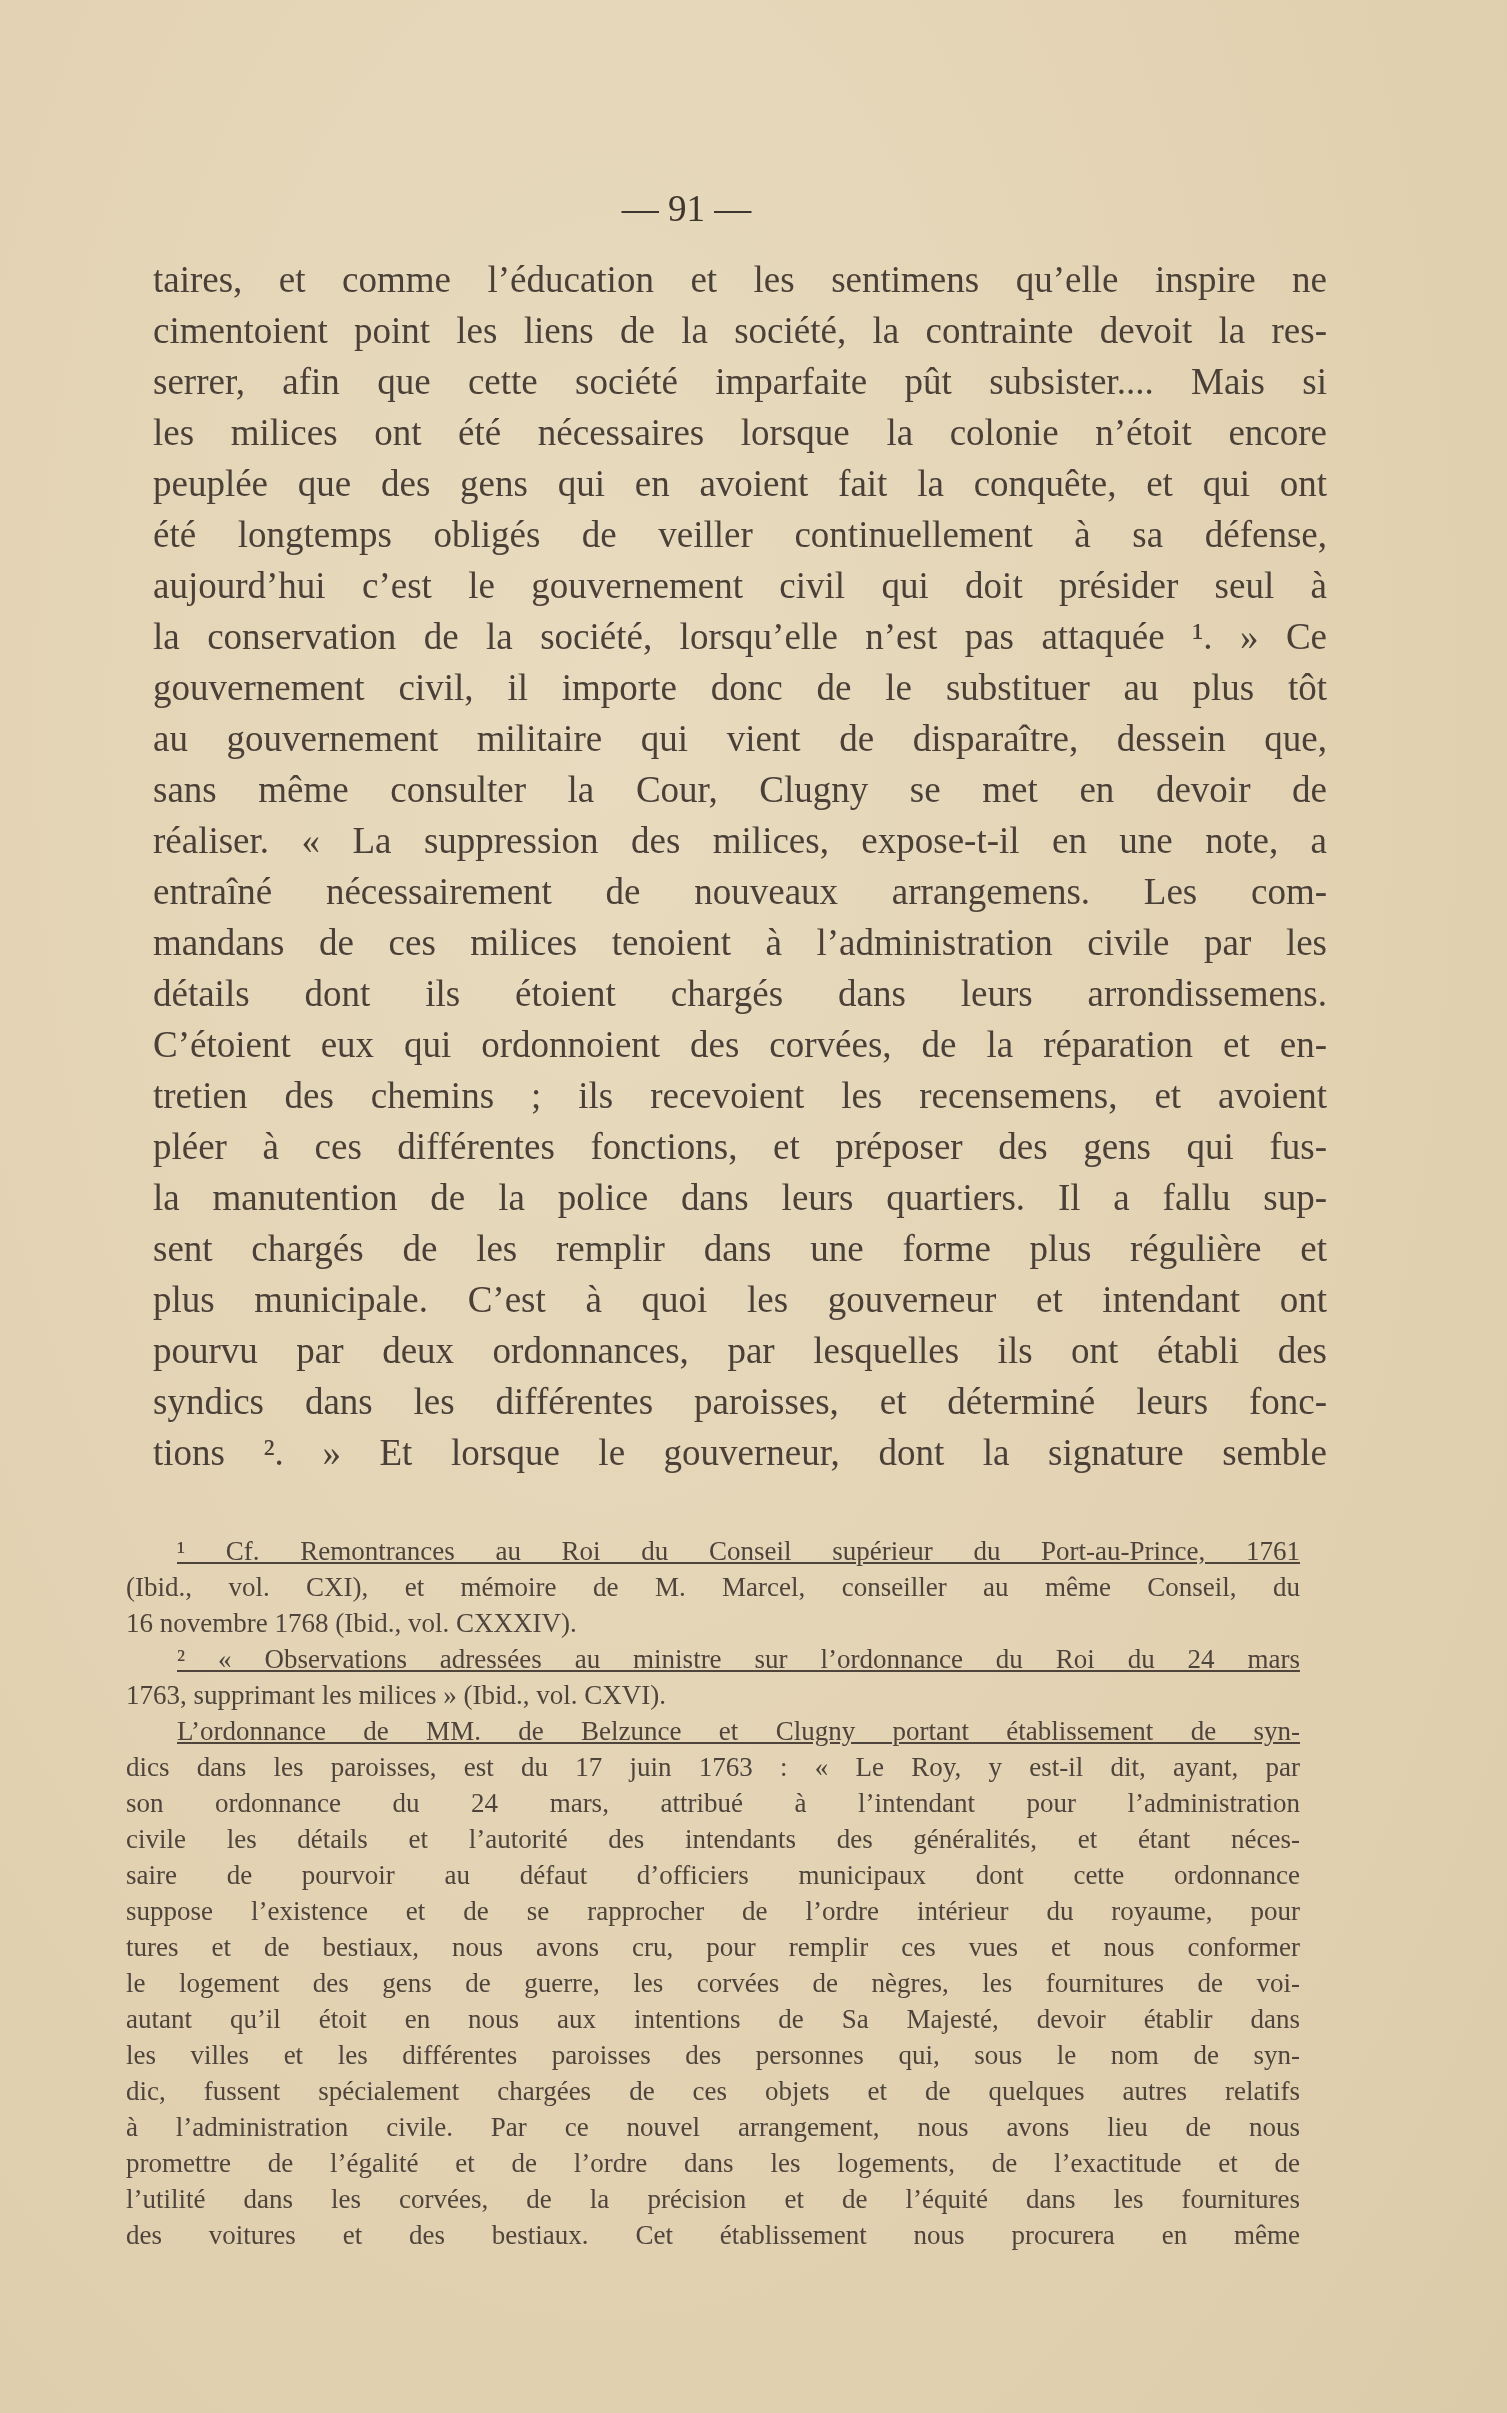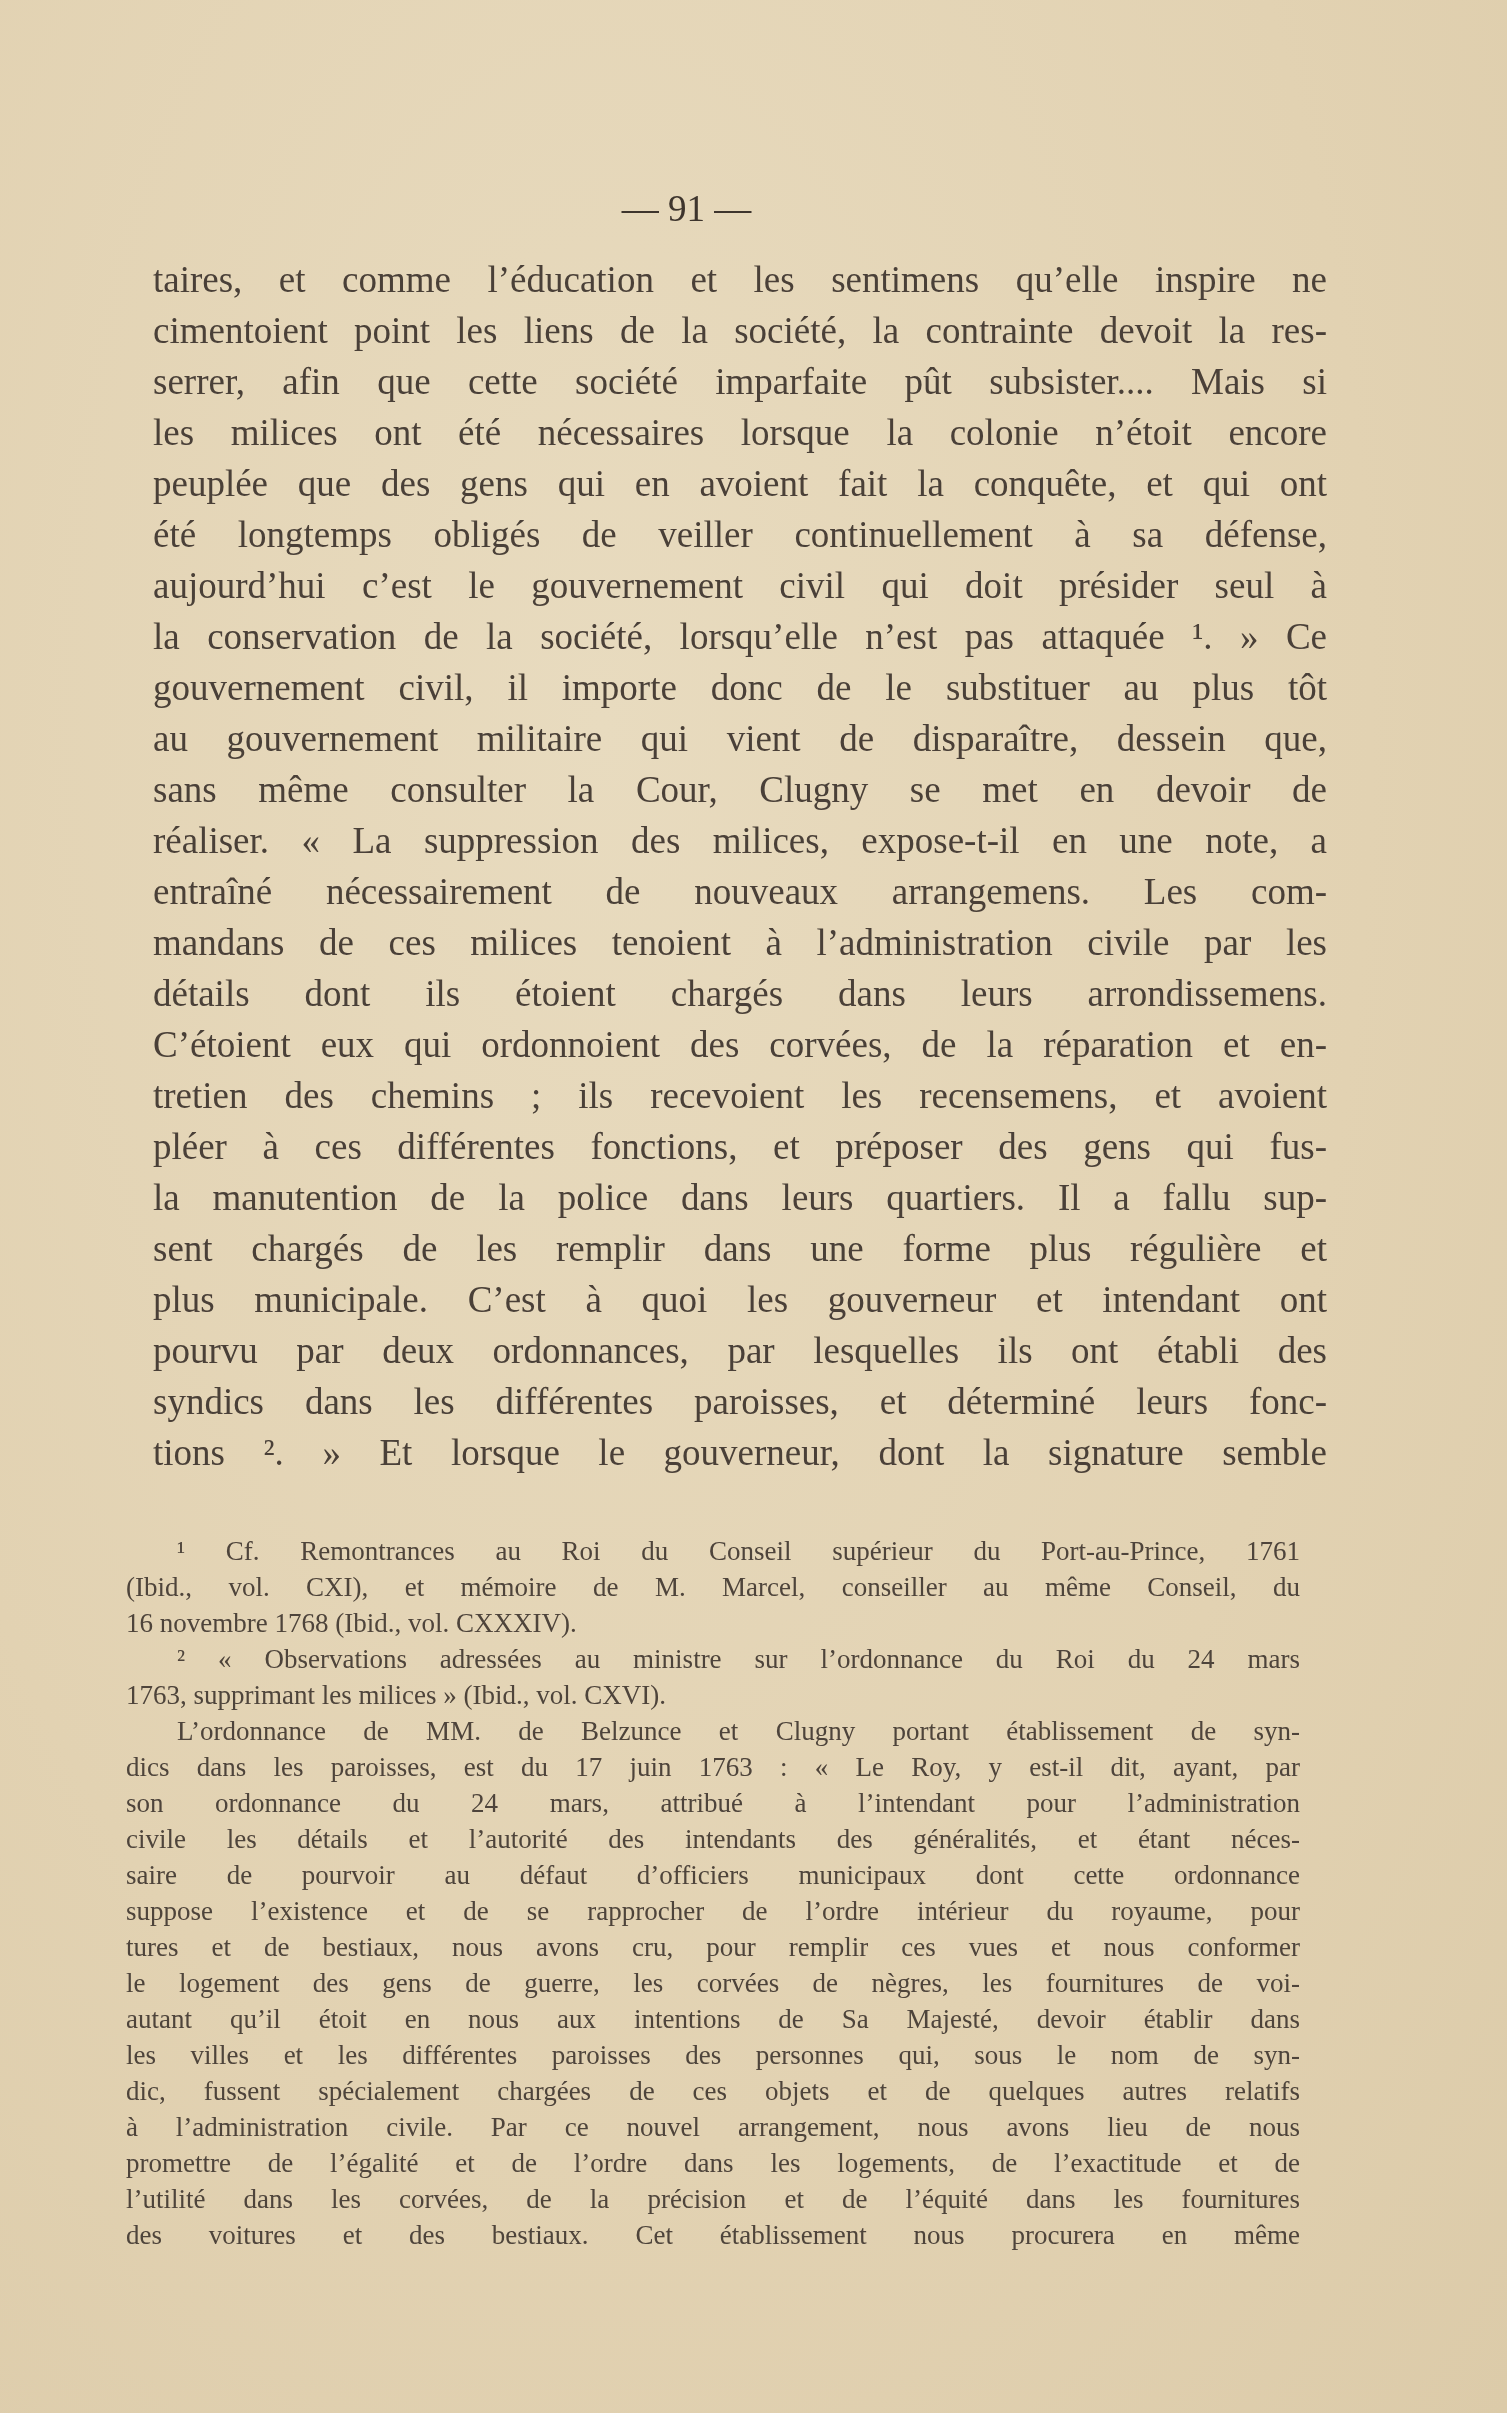--- a/index.html
+++ b/index.html
@@ -23,21 +23,21 @@
   }
   .line { display: block; white-space: nowrap; text-align: justify; text-align-last: justify; height: 51px; }
   .line.last { text-align-last: justify; }
   .notes {
     position: absolute; top: 1533px; left: 126px; width: 1174px;
     font-family: "Liberation Serif", "DejaVu Serif", serif;
     font-size: 27px; line-height: 36px; color: #4e443b;
   }
   .nline { display: block; white-space: nowrap; text-align: justify; text-align-last: justify; height: 36px; }
   .nline.end { text-align-last: left; }
-  .indent { padding-left: 51px; }
+  .indent { padding-left: 51px; text-decoration: underline; }
 </style>
 </head>
 <body>
 
 <div class="page-number">— 91 —</div>
 
 <div class="body-text">
   <span class="line">taires, et comme l’éducation et les sentimens qu’elle inspire ne</span>
   <span class="line">cimentoient point les liens de la société, la contrainte devoit la res-</span>
   <span class="line">serrer, afin que cette société imparfaite pût subsister.... Mais si</span>

